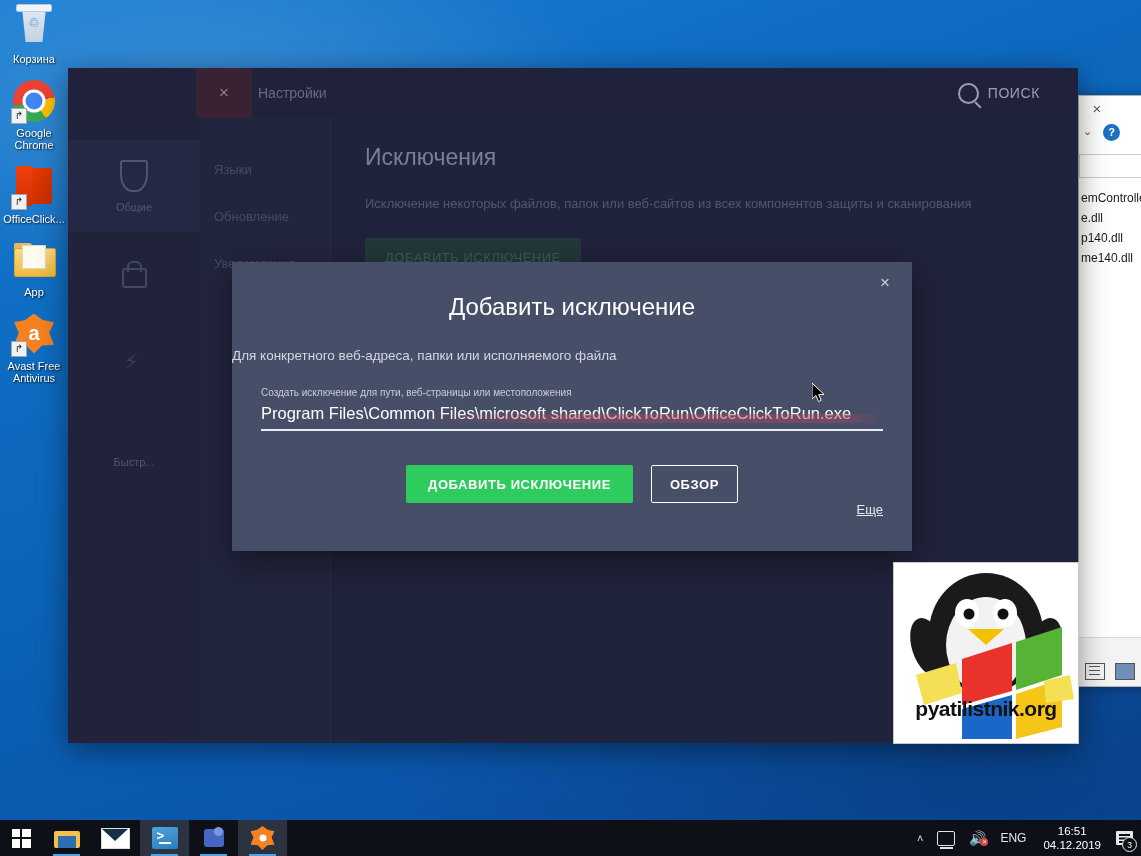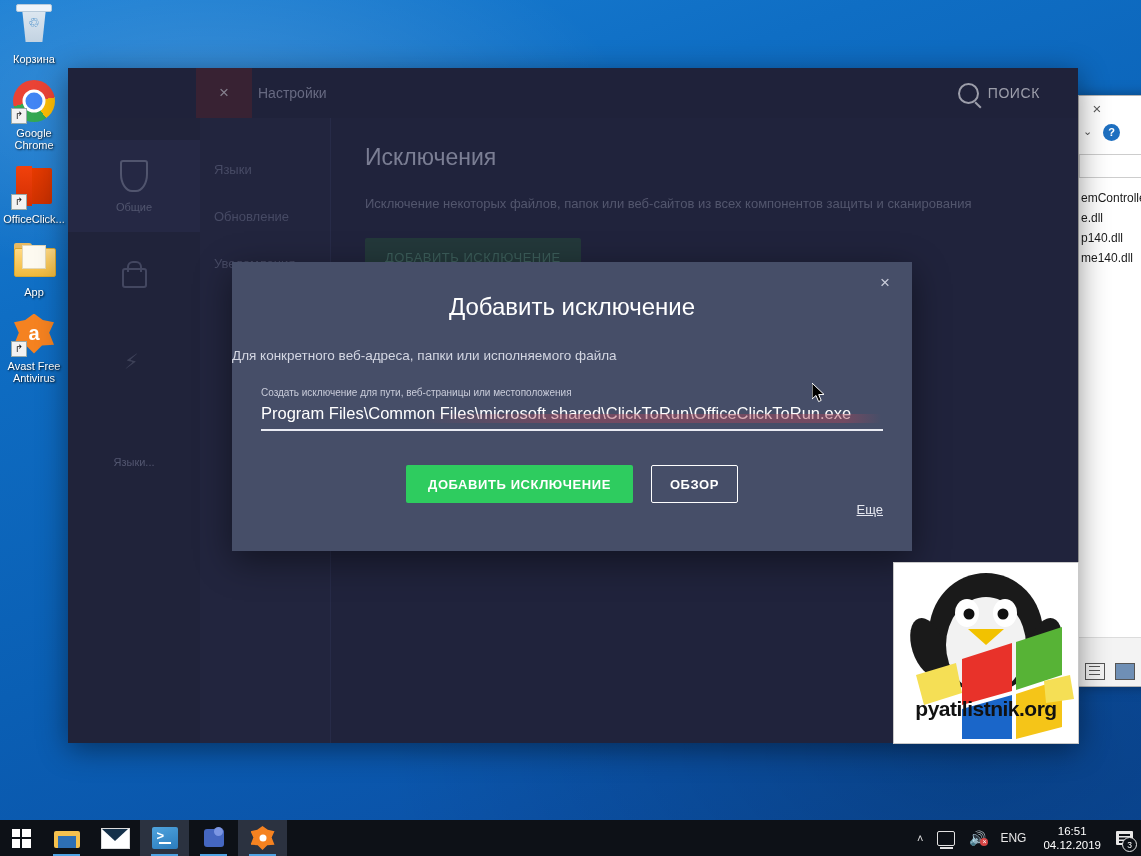--- a/index.html
+++ b/index.html
@@ -508,21 +508,21 @@
         </div>
         <div class="rail-item">
           <span class="lock-icon"></span>
           <span></span>
         </div>
         <div class="rail-item">
           <span class="bolt-icon"></span>
           <span></span>
         </div>
         <div class="rail-item">
-          <span>Языки...</span>
+          <span>Быстр...</span>
         </div>
       </div>
 
       <div class="aw-menu">
         <div class="menu-item">Языки</div>
         <div class="menu-item">Обновление</div>
         <div class="menu-item">Уведомления</div>
       </div>
 
       <div class="aw-content">

